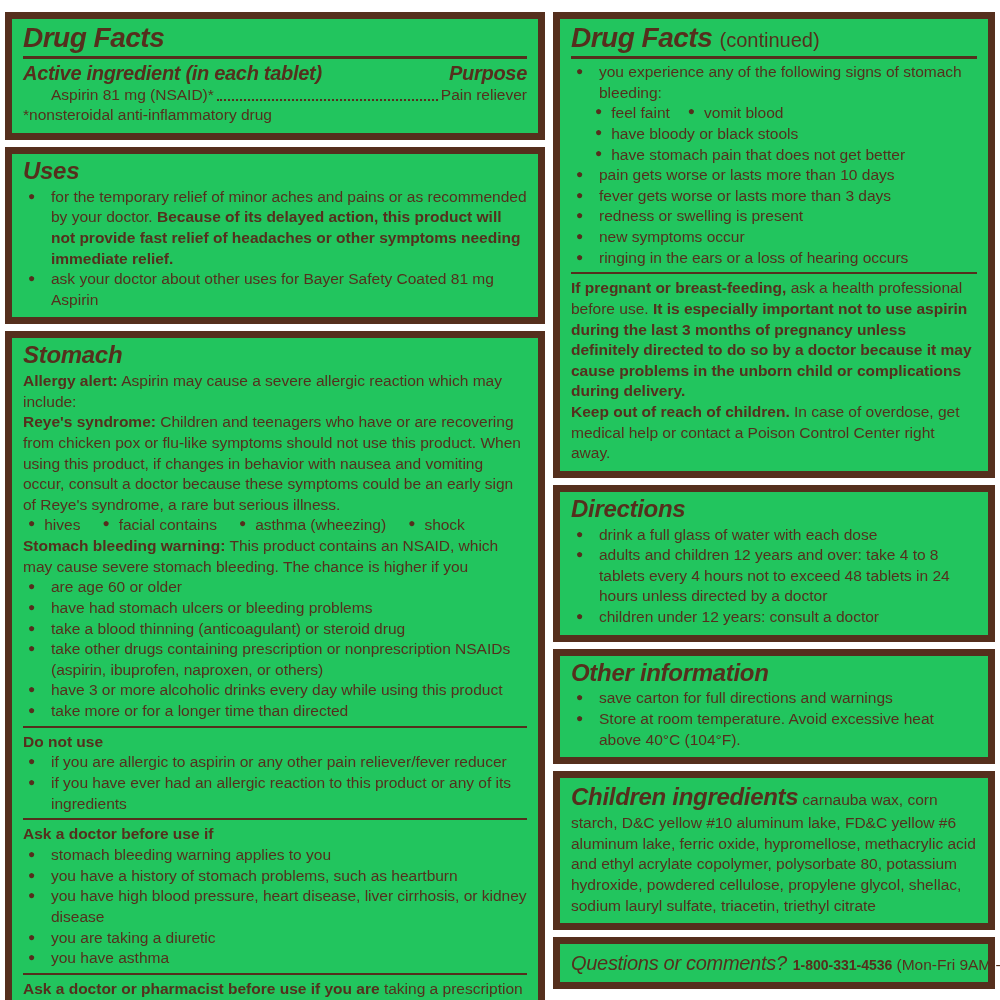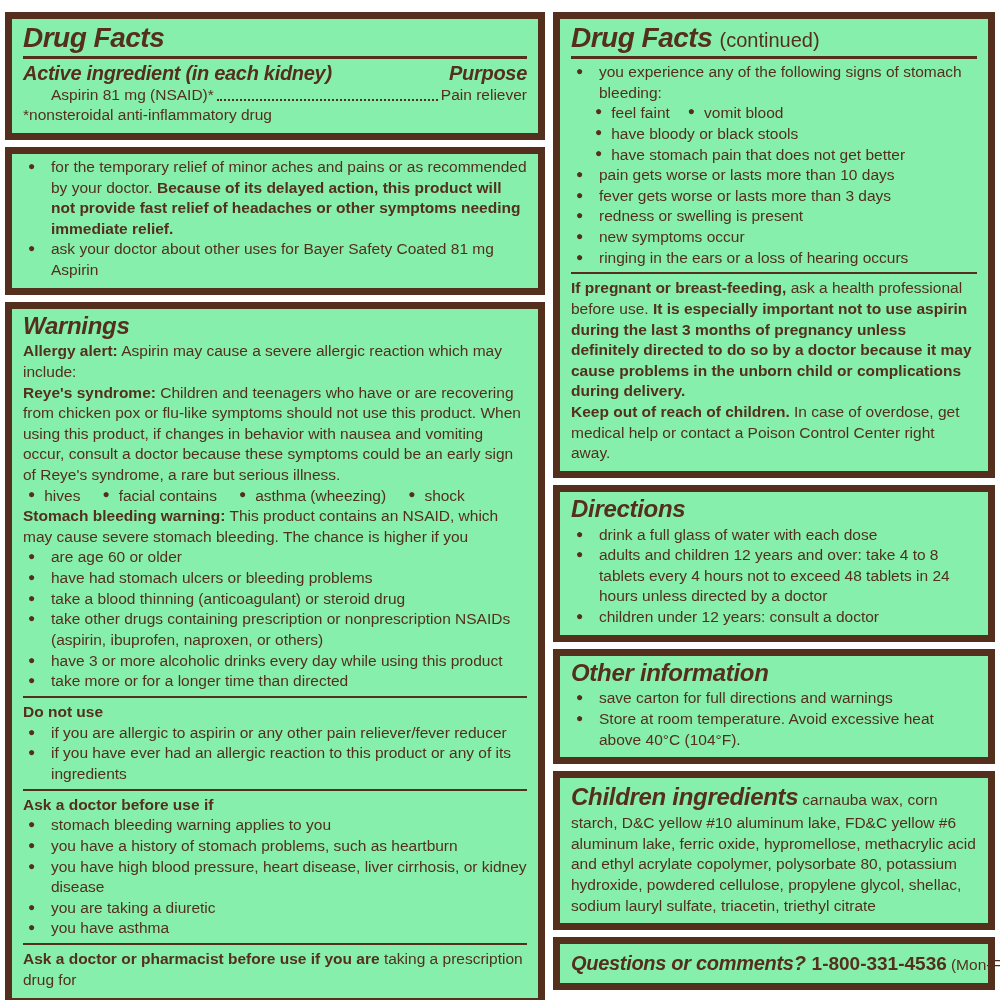--- a/index.html
+++ b/index.html
@@ -8,21 +8,21 @@
     font-family:"Liberation Sans", sans-serif;
     color:#552f1d;
     -webkit-font-smoothing:antialiased;
   }
   .page{display:flex;gap:8px;padding:12px 5px 0 5px;}
   .col{display:flex;flex-direction:column;}
   .col.left{width:540px;flex:0 0 540px;}
   .col.right{width:442px;flex:0 0 442px;}
   .box{
     border:7px solid #552f1d;
-    background:#86efac;
+    background:#22c55e;
     padding:3px 11px 7px 11px;
     margin-bottom:7px;
     box-sizing:border-box;
   }
   .box.warnings{position:relative;min-height:703px;margin-bottom:0;}
   h1,h2,h3,p,ul{margin:0;padding:0;}
   .df-title{
     font-size:28px;font-weight:bold;font-style:italic;
     letter-spacing:-0.5px;line-height:1.15;
   }
@@ -44,64 +44,65 @@
   .blt{
     position:absolute;left:5px;top:2px;font-size:12px;line-height:inherit;
   }
   .inline-items{display:flex;flex-wrap:wrap;padding-left:5px;font-size:15.5px;line-height:1.33;}
   .inline-items .item{display:inline-flex;margin-right:22px;}
   .inline-items .ib{font-size:12px;margin-right:9px;position:relative;top:1px;}
   .sub{padding-left:24px;}
   .sub .item{margin-right:18px;}
   .subhead{font-size:15.5px;font-weight:bold;line-height:1.35;}
   .qline{font-size:15px;line-height:1.4;white-space:nowrap;}
-  .q-title{font-size:20px;font-weight:bold;font-style:italic;letter-spacing:-0.3px;margin-right:6px;}
-  .q-phone{font-weight:bold;font-size:19px;}
+  .q-title{font-size:20px;font-weight:normal;font-style:italic;letter-spacing:-0.3px;margin-right:6px;}
+  .q-phone{font-weight:bold;font-size:14px;}
   .q-hours{font-size:15.5px;}
   .inact-title{font-size:24px;font-weight:bold;font-style:italic;letter-spacing:-0.3px;margin-right:4px;}
   .qbox{margin-bottom:0;padding-top:5px;padding-bottom:5px;}
 </style>
 </head>
 <body>
 
 <div class="page">
 
   <div class="col left">
 
     <section class="box">
       <h1 class="df-title">Drug Facts</h1>
       <hr class="rule">
       <div class="heads">
-        <span class="h2">Active ingredient (in each kidney)</span>
+        <span class="h2">Active ingredient (in each tablet)</span>
         <span class="h2">Purpose</span>
       </div>
       <div class="dotline">
         <span>Aspirin 81 mg (NSAID)*</span>
         <span class="dots"></span>
         <span>Pain reliever</span>
       </div>
       <p class="para">*nonsteroidal anti-inflammatory drug</p>
     </section>
 
     <section class="box">
+      <h2 class="sect">Uses</h2>
       <ul class="blist">
         <li>
           <span class="blt">●</span>
           <span>for the temporary relief of minor aches and pains or as recommended by your doctor.</span>
           <b>Because of its delayed action, this product will not provide fast relief of headaches or other symptoms needing immediate relief.</b>
         </li>
         <li>
           <span class="blt">●</span>
           <span>ask your doctor about other uses for Bayer Safety Coated 81 mg Aspirin</span>
         </li>
       </ul>
     </section>
 
     <section class="box warnings">
-      <h2 class="sect">Warnings</h2>
+      <h2 class="sect">Stomach</h2>
 
       <p class="para">
         <b>Allergy alert:</b>
         <span>Aspirin may cause a severe allergic reaction which may include:</span>
       </p>
 
       <p class="para">
         <b>Reye's syndrome:</b>
         <span>Children and teenagers who have or are recovering from chicken pox or flu-like symptoms should not use this product.  When using this product, if changes in behavior with nausea and vomiting occur, consult a doctor because these symptoms could be an early sign of Reye's syndrome, a rare but serious illness.</span>
       </p>

